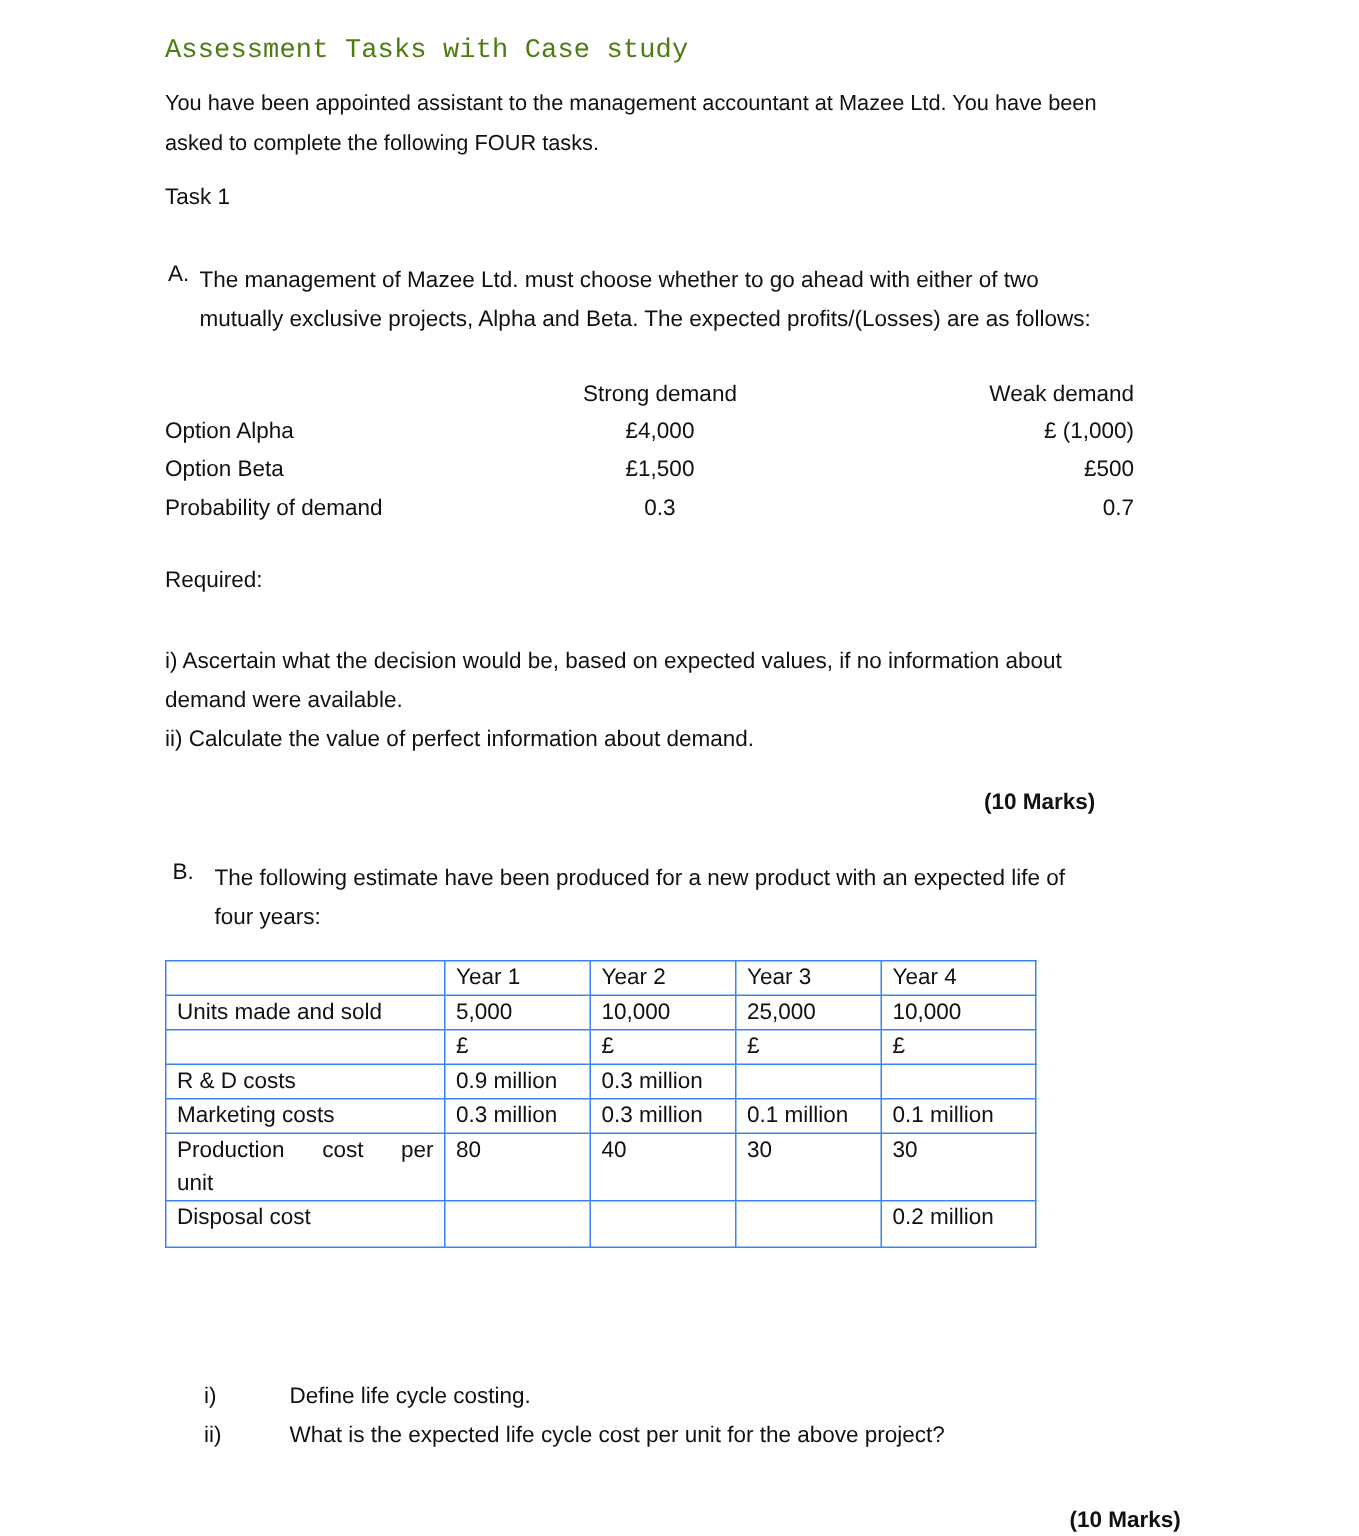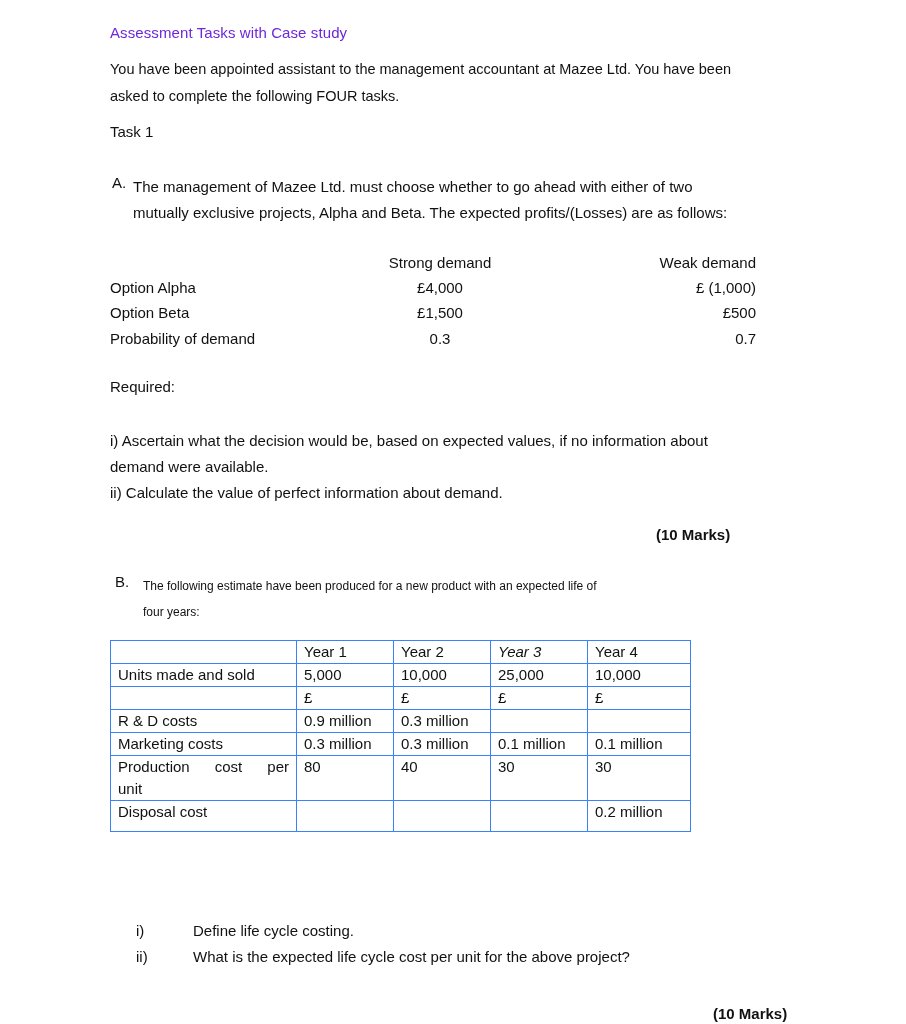--- a/index.html
+++ b/index.html
@@ -17,23 +17,23 @@
   }
   .page {
     position: absolute;
     left: 0; top: 0;
     width: 906px; height: 1024px;
     background: #fff;
   }
   .abs { position: absolute; white-space: nowrap; }
   .heading {
     left: 110px; top: 24px;
-    font-family: Liberation Sans, sans-serif;
-    font-size: 15px;
-    color: #6d28d9;
+    font-family: Liberation Mono, monospace;
+    font-size: 18px;
+    color: #4d7c0f;
     letter-spacing: 0.1px;
   }
   .body-text {
     font-size: 14.5px;
     line-height: 27px;
   }
   .intro { left: 110px; top: 56px; }
   .task-title { left: 110px; top: 123px; font-size: 15px; }
 
   .item-label { font-size: 15px; }
@@ -45,40 +45,40 @@
   .dcol-label { position: absolute; left: 0; width: 260px; text-align: left; }
   .dcol-strong { position: absolute; left: 230px; width: 200px; text-align: center; }
   .dcol-weak { position: absolute; left: 446px; width: 200px; text-align: right; }
 
   .required { left: 110px; top: 378px; font-size: 15px; }
   .req-items { left: 110px; top: 428px; font-size: 15px; line-height: 26px; }
   .marks { font-weight: bold; font-size: 15px; margin-top: 20px; }
   .marks-a { left: 656px; top: 506px; }
 
   .partB-label { left: 115px; top: 573px; }
-  .partB-text { left: 143px; top: 573px; font-size: 12px; line-height: 26px; }
+  .partB-text { left: 143px; top: 573px; font-size: 15px; line-height: 26px; }
 
   table.lc {
     position: absolute;
     left: 110px; top: 640px;
     border-collapse: collapse;
     font-size: 15px;
     font-family: "Liberation Sans", sans-serif;
   }
   table.lc td {
     border: 1px solid #3b82f6;
     padding: 0 7px;
     vertical-align: top;
     line-height: 22px;
     text-align: left;
   }
   table.lc td.c0 { width: 171px; }
   table.lc td.c1 { width: 82px; }
   table.lc td.c2 { width: 82px; }
-  table.lc td.c3 { width: 82px; font-style: italic; }
+  table.lc td.c3 { width: 82px; }
   table.lc td.c4 { width: 88px; }
   .justify-line { display: flex; justify-content: space-between; }
 
   .qlist { left: 136px; top: 918px; font-size: 15px; line-height: 26px; }
   .qnum { display: inline-block; width: 57px; }
   .marks-b { left: 713px; top: 985px; }
 </style>
 </head>
 <body>
 

